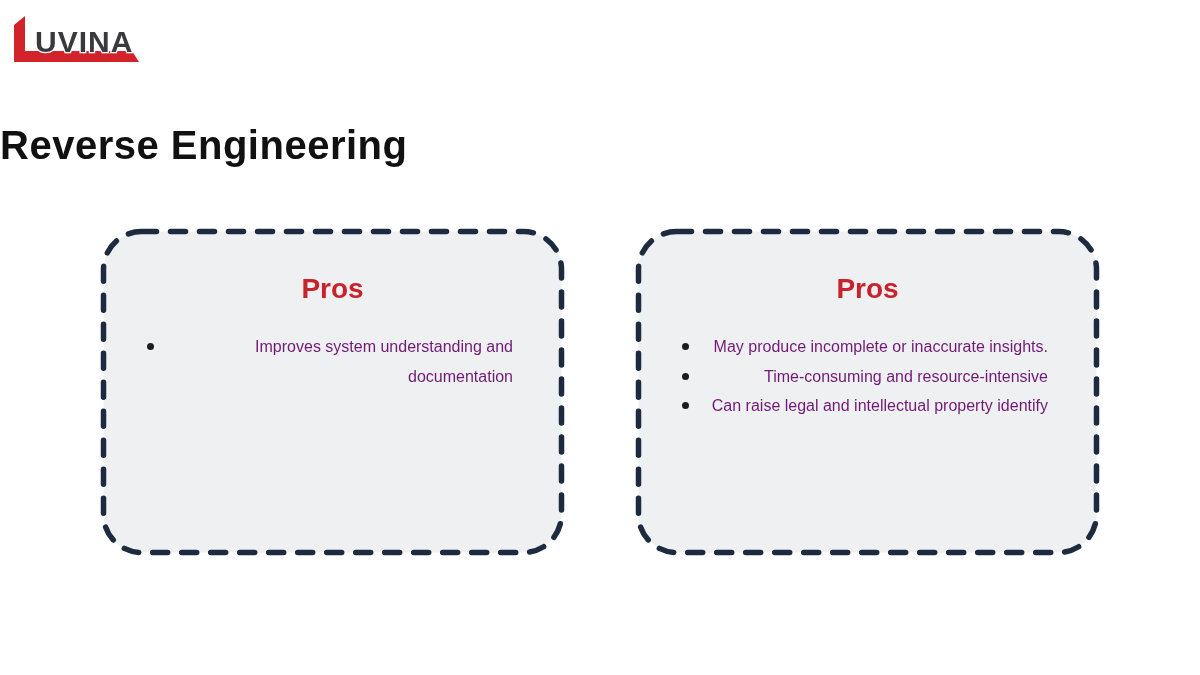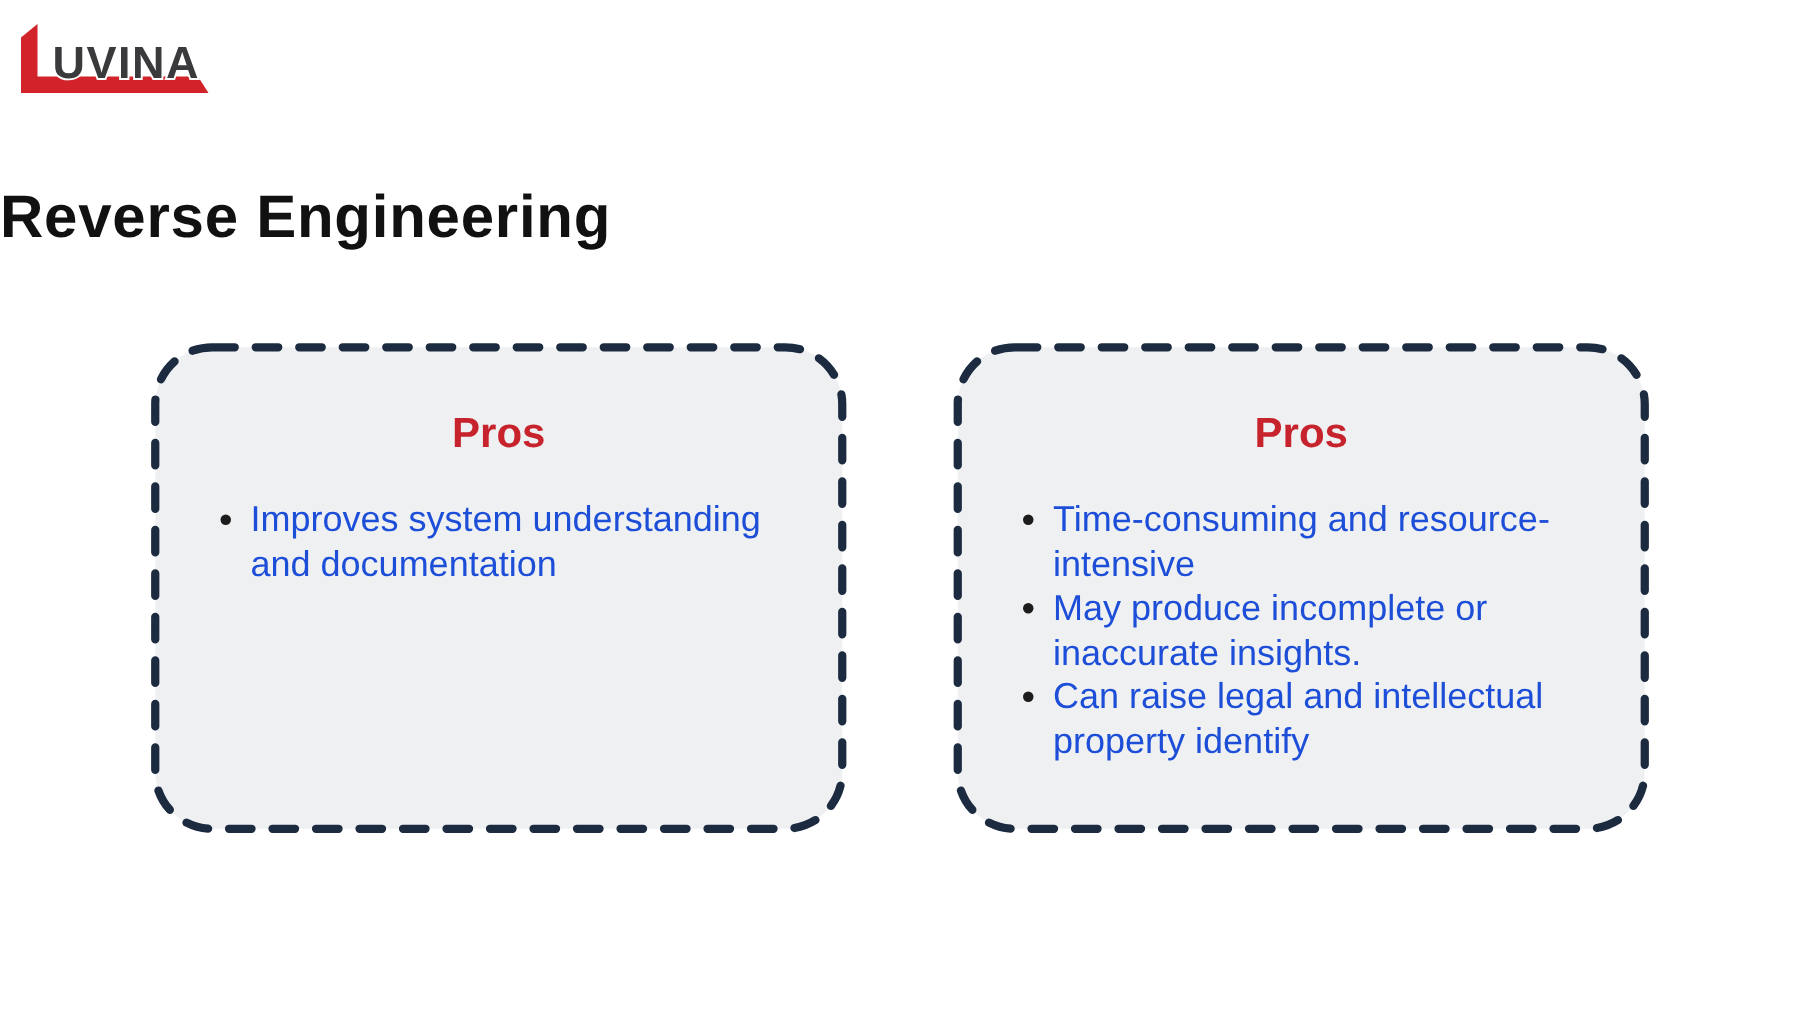--- a/index.html
+++ b/index.html
@@ -63,23 +63,24 @@
     font-size: 28px;
     line-height: 34px;
     font-weight: 700;
     color: #c7232c;
   }
   .card-list {
     position: relative;
     list-style: none;
     margin: 26px 0 0 0;
     padding: 0 52px 0 67px;
-    font-size: 24px;
+    font-size: 16px;
     line-height: 29.5px;
-    color: #1d4ed8;
+    color: #701a75;
+    text-align: right;
   }
   .card-list li { position: relative; }
   .card-list li::before {
     content: "";
     position: absolute;
     left: -20px; top: 11px;
     width: 7px; height: 7px;
     border-radius: 50%;
     background: #1c1c1c;
   }
@@ -105,19 +106,19 @@
       <li>Improves system understanding and documentation</li>
     </ul>
   </div>
 
   <div class="card">
     <svg class="card-border" width="465" height="328" viewBox="0 0 465 328" aria-hidden="true">
       <rect x="3.5" y="3.5" width="458" height="321" rx="38" fill="#eff0f2" stroke="#1c2b40" stroke-width="5.5" stroke-dasharray="15 14" stroke-linecap="round"></rect>
     </svg>
     <h2 class="card-heading">Pros</h2>
     <ul class="card-list">
+      <li>May produce incomplete or inaccurate insights.</li>
       <li>Time-consuming and resource-intensive</li>
-      <li>May produce incomplete or inaccurate insights.</li>
       <li>Can raise legal and intellectual property identify</li>
     </ul>
   </div>
 
 </div>
 
 </body></html>

